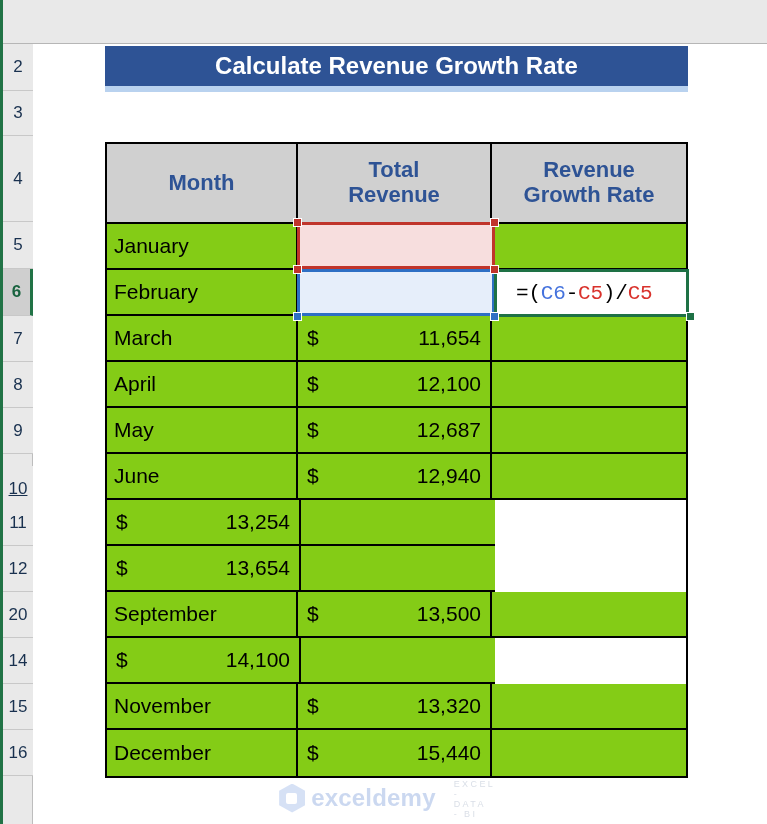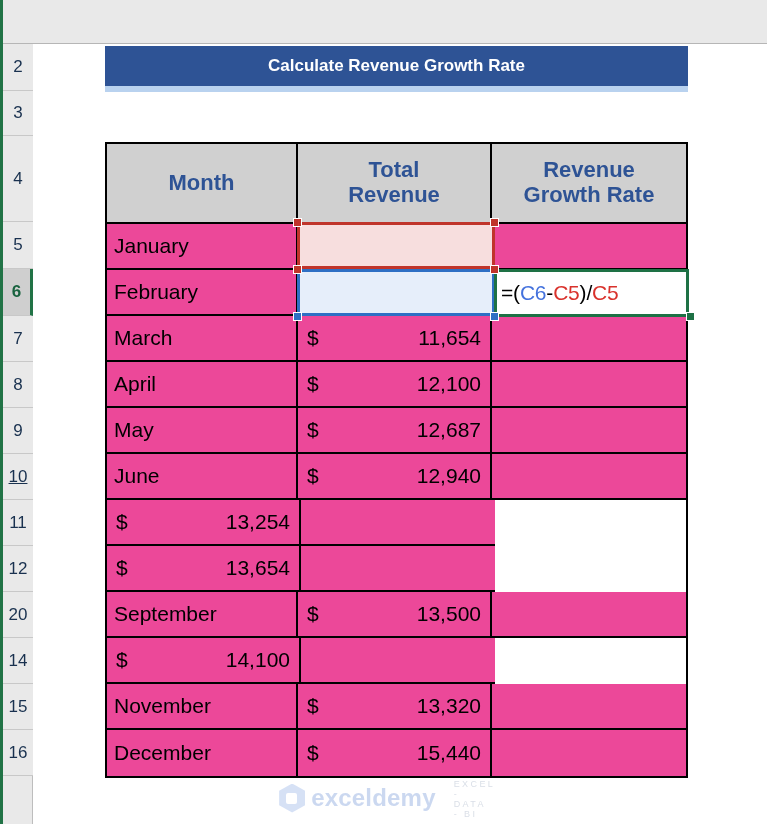--- a/index.html
+++ b/index.html
@@ -110,21 +110,21 @@
     z-index: 5;
   }
 
   
   .title-banner {
     position: absolute;
     left: 105px; top: 46px;
     width: 583px; height: 40px;
     background: #2e5395;
     color: #ffffff;
-    font-size: 17px;
+    font-size: 24px;
     font-weight: bold;
     display: flex;
     align-items: center;
     justify-content: center;
     z-index: 25;
   }
   .title-underglow {
     position: absolute;
     left: 105px; top: 86px;
     width: 583px; height: 6px;
@@ -141,21 +141,21 @@
     border: 2px solid #000000;
     border-top: 2px solid #000000;
   }
   .trow { display: flex; }
   .tcell {
     border-right: 2px solid #000000;
     border-bottom: 2px solid #000000;
     display: flex;
     align-items: center;
     position: relative;
-    background: #ec4899;
+    background: #84cc16;
   }
   .tcell:last-child { border-right: none; }
   .trow:last-child .tcell { border-bottom: none; }
 
   .col-month  { width: 191px; }
   .col-rev    { width: 194px; }
   .col-growth { width: 194px; }
 
   
   .hdr-row .tcell {
@@ -219,23 +219,24 @@
     left: 494px; top: 269px;
     width: 195px; height: 48px;
     background: #ffffff;
     border: 3px solid #1e7145;
     display: flex;
     align-items: center;
     z-index: 32;
   }
   .formula-text {
     font-size: 21px;
-    padding-left: 4px;
+    padding-left: 19px;
     white-space: nowrap;
     letter-spacing: -0.2px;
+    font-family: Liberation Mono, monospace;
   }
   .fx-op  { color: #000000; }
   .fx-blue { color: #4472dd; }
   .fx-red  { color: #d9322c; }
   .fill-handle {
     position: absolute;
     left: 686px; top: 312px;
     width: 9px; height: 9px;
     background: #1e7145;
     border: 1px solid #ffffff;
@@ -440,21 +441,21 @@
   <div class="row-head-rail"></div>
   <div id="row-heads">
       <div class="row-head" style="top: 44px; height: 47px;">2</div>
       <div class="row-head" style="top: 91px; height: 45px;">3</div>
       <div class="row-head" style="top: 136px; height: 86px;">4</div>
       <div class="row-head" style="top: 222px; height: 47px;">5</div>
       <div class="row-head selected" style="top: 269px; height: 47px;">6</div>
       <div class="row-head" style="top: 316px; height: 46px;">7</div>
       <div class="row-head" style="top: 362px; height: 46px;">8</div>
       <div class="row-head" style="top: 408px; height: 46px;">9</div>
-      <div class="row-head" style="top: 454px; height: 46px; text-decoration: underline;">10</div>
+      <div class="row-head" style="top: 466px; height: 46px; text-decoration: underline;">10</div>
       <div class="row-head" style="top: 500px; height: 46px;">11</div>
       <div class="row-head" style="top: 546px; height: 46px;">12</div>
       <div class="row-head" style="top: 592px; height: 46px;">20</div>
       <div class="row-head" style="top: 638px; height: 46px;">14</div>
       <div class="row-head" style="top: 684px; height: 46px;">15</div>
       <div class="row-head" style="top: 730px; height: 46px;">16</div>
     </div>
 
   <div class="col-header-strip"></div>
   <div class="corner-box">

